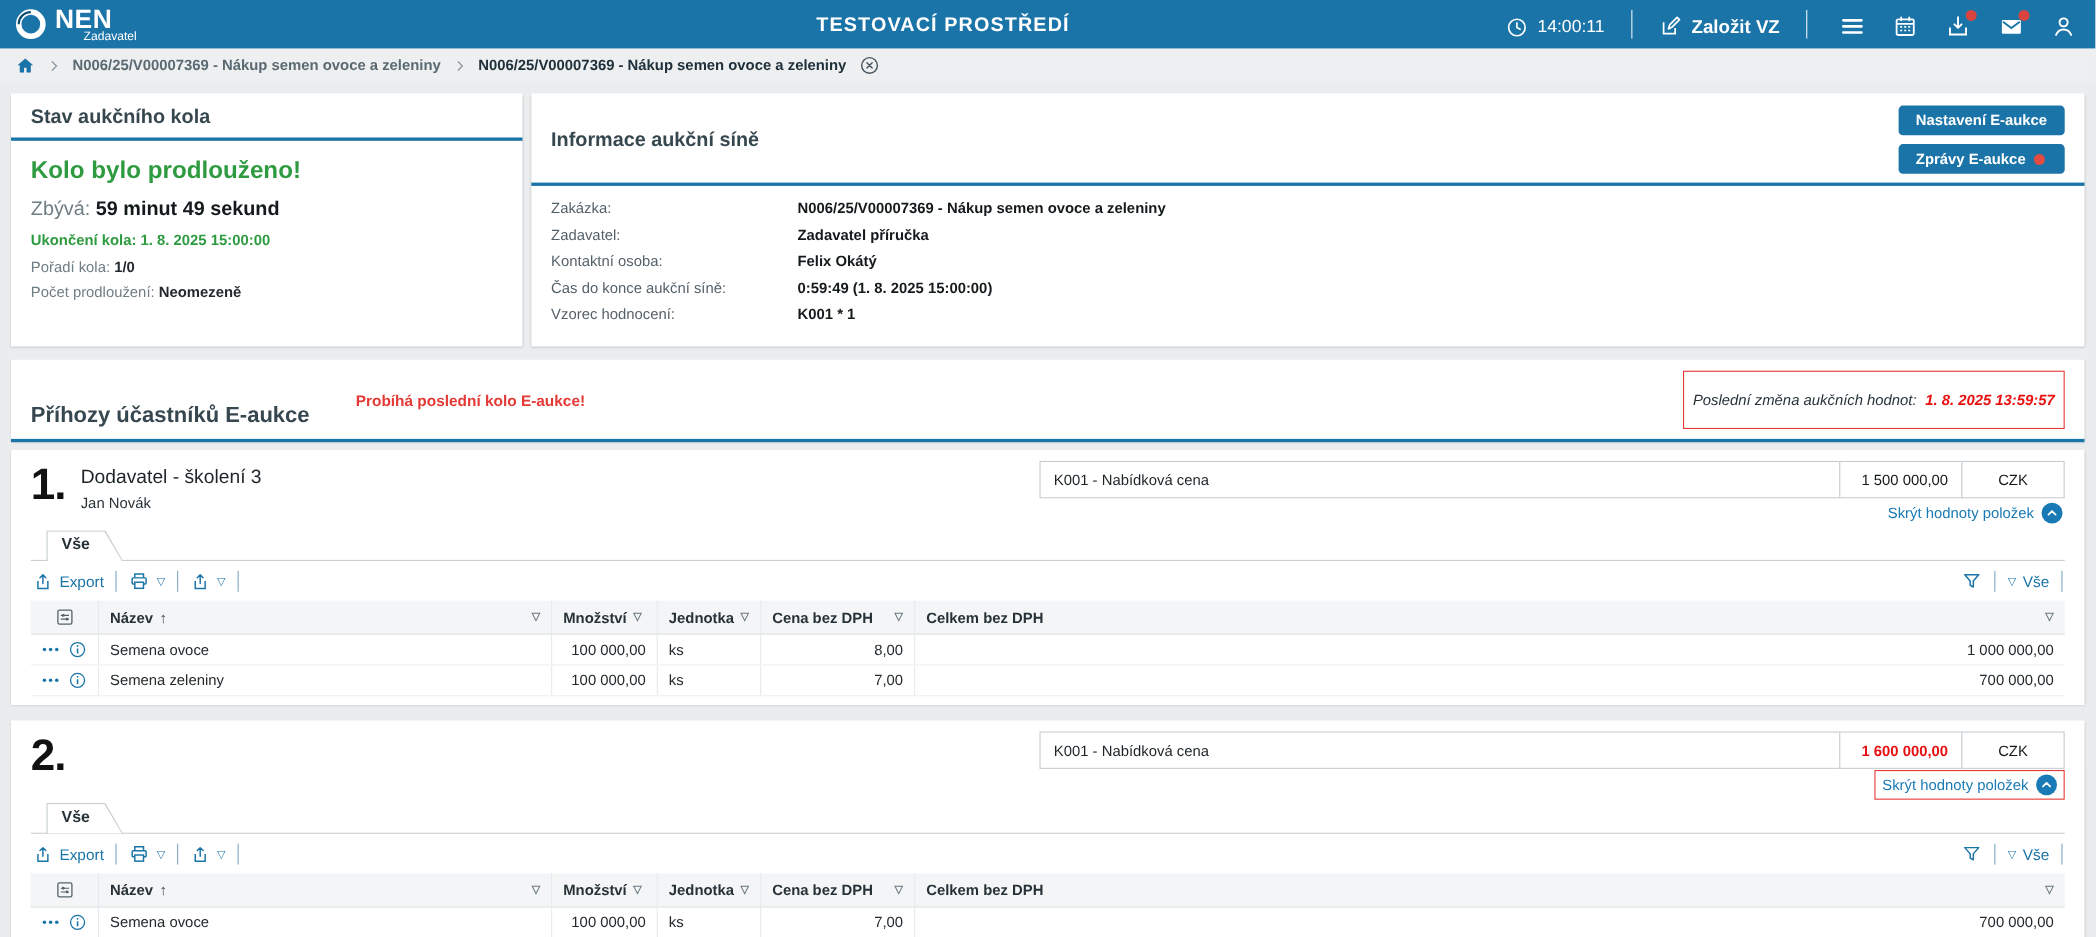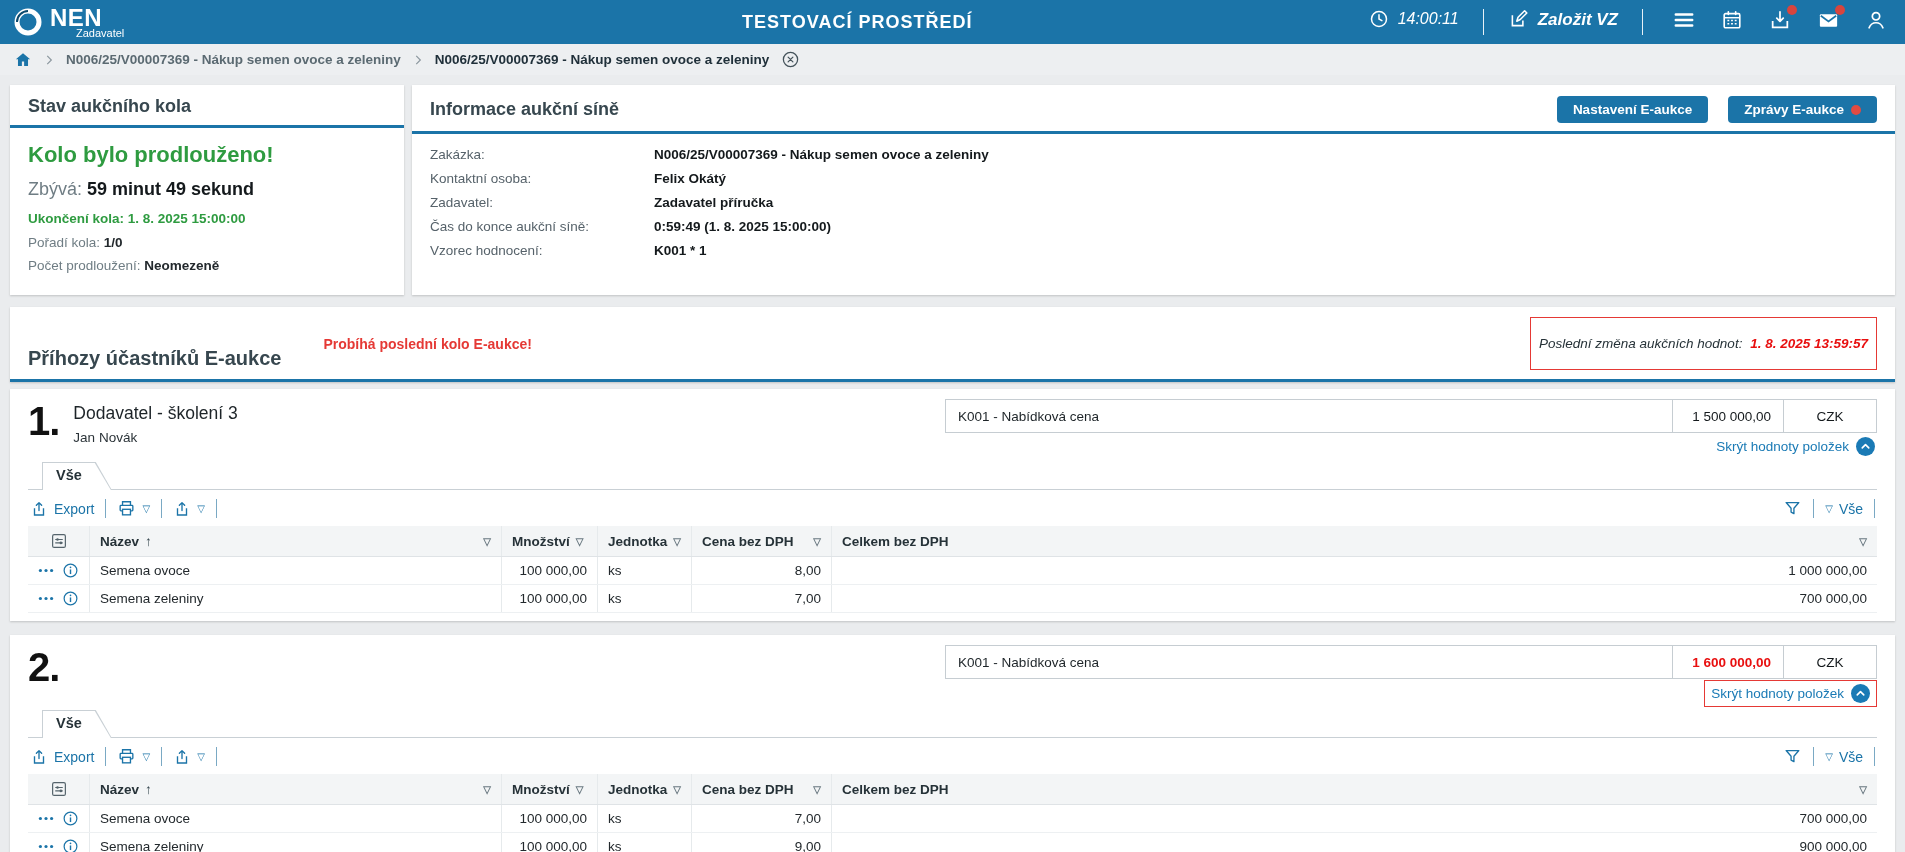--- a/index.html
+++ b/index.html
@@ -20,21 +20,21 @@
   }
   .brand { display:flex; align-items:center; gap:6px; }
   .brand-logo { width:32px; height:32px; }
   .brand-text { line-height:1; }
   .brand-name { font-size:24px; font-weight:700; letter-spacing:.5px; }
   .brand-sub { font-size:11px; margin-left:26px; margin-top:-2px; }
   .env-title {
     position:absolute; left:45%; transform:translateX(-50%);
     font-size:18px; font-weight:700; letter-spacing:1px;
   }
-  .header-right { margin-left:auto; display:flex; align-items:flex-start; gap:20px;font-style:italic; }
+  .header-right { margin-left:auto; display:flex; align-items:flex-end; gap:20px; }
   .hdr-group { display:flex; align-items:center; gap:9px; }
   .hdr-time { font-size:16px; }
   .hdr-action-label { font-size:17px; font-weight:700; }
   .v-div { width:1px; height:26px; background:rgba(255,255,255,.9); margin:0 4px; }
   .hdr-icon { position:relative; width:22px; height:22px; cursor:pointer; }
   .hdr-icons { display:flex; align-items:center; gap:26px; margin-left:6px; }
   .dot {
     position:absolute; top:-4px; right:-6px; width:10px; height:10px;
     background:#d8453e; border-radius:50%;
   }
@@ -51,35 +51,35 @@
 
   
   .panels { display:flex; gap:8px; margin:10px 10px 0; }
   .card { background:#fff; box-shadow:0 1px 2px rgba(0,0,0,.18); }
   .card-head {
     display:flex; align-items:center; padding:11px 18px 8px;
     border-bottom:3px solid #1b74a8;
   }
   .card-title { font-size:18px; font-weight:700; color:#37474f; }
 
-  .state-card { width:394px; }
+  .state-card { width:465px; }
   .state-body { padding:14px 18px; }
   .state-status { color:#2e9b40; font-size:22px; font-weight:700; margin-bottom:11px; }
   .state-remaining { font-size:18px; color:#6f7d84; margin-bottom:11px; }
   .state-remaining b { color:#14191c; }
   .state-end { color:#2e9b40; font-weight:700; font-size:13.5px; margin-bottom:9px; }
   .state-row { color:#6f7d84; font-size:13.5px; margin-bottom:8px; }
   .state-row b { color:#23292d; }
 
   .info-card { flex:1; }
   .info-body { padding:13px 18px; }
   .info-row { display:flex; margin-bottom:9px; font-size:13.5px; }
   .info-label { width:224px; color:#56626a; }
   .info-value { font-weight:700; color:#14191c; }
-  .head-buttons { margin-left:auto; display:flex; gap:20px; }
+  .head-buttons { margin-left:auto; display:flex; gap:8px;flex-direction:column; }
   .btn {
     background:#1b74a8; color:#fff; border:none; border-radius:4px;
     font-family:inherit; font-size:13.5px; font-weight:700;
     padding:6px 16px; cursor:pointer; display:flex; align-items:center; gap:7px;
   }
   .btn-dot { width:10px; height:10px; border-radius:50%; background:#e14b42; }
 
   
   .section-bar {
     margin:12px 10px 0; background:#fff; display:flex; align-items:center;
@@ -282,26 +282,26 @@
           <span class="btn-dot"></span>
         </button>
       </div>
     </div>
     <div class="info-body">
       <div class="info-row">
         <span class="info-label">Zakázka:</span>
         <span class="info-value">N006/25/V00007369 - Nákup semen ovoce a zeleniny</span>
       </div>
       <div class="info-row">
+        <span class="info-label">Zadavatel:</span>
+        <span class="info-value">Zadavatel příručka</span>
+      </div>
+      <div class="info-row">
         <span class="info-label">Kontaktní osoba:</span>
         <span class="info-value">Felix Okátý</span>
-      </div>
-      <div class="info-row">
-        <span class="info-label">Zadavatel:</span>
-        <span class="info-value">Zadavatel příručka</span>
       </div>
       <div class="info-row">
         <span class="info-label">Čas do konce aukční síně:</span>
         <span class="info-value">0:59:49 (1. 8. 2025 15:00:00)</span>
       </div>
       <div class="info-row">
         <span class="info-label">Vzorec hodnocení:</span>
         <span class="info-value">K001 * 1</span>
       </div>
     </div>

